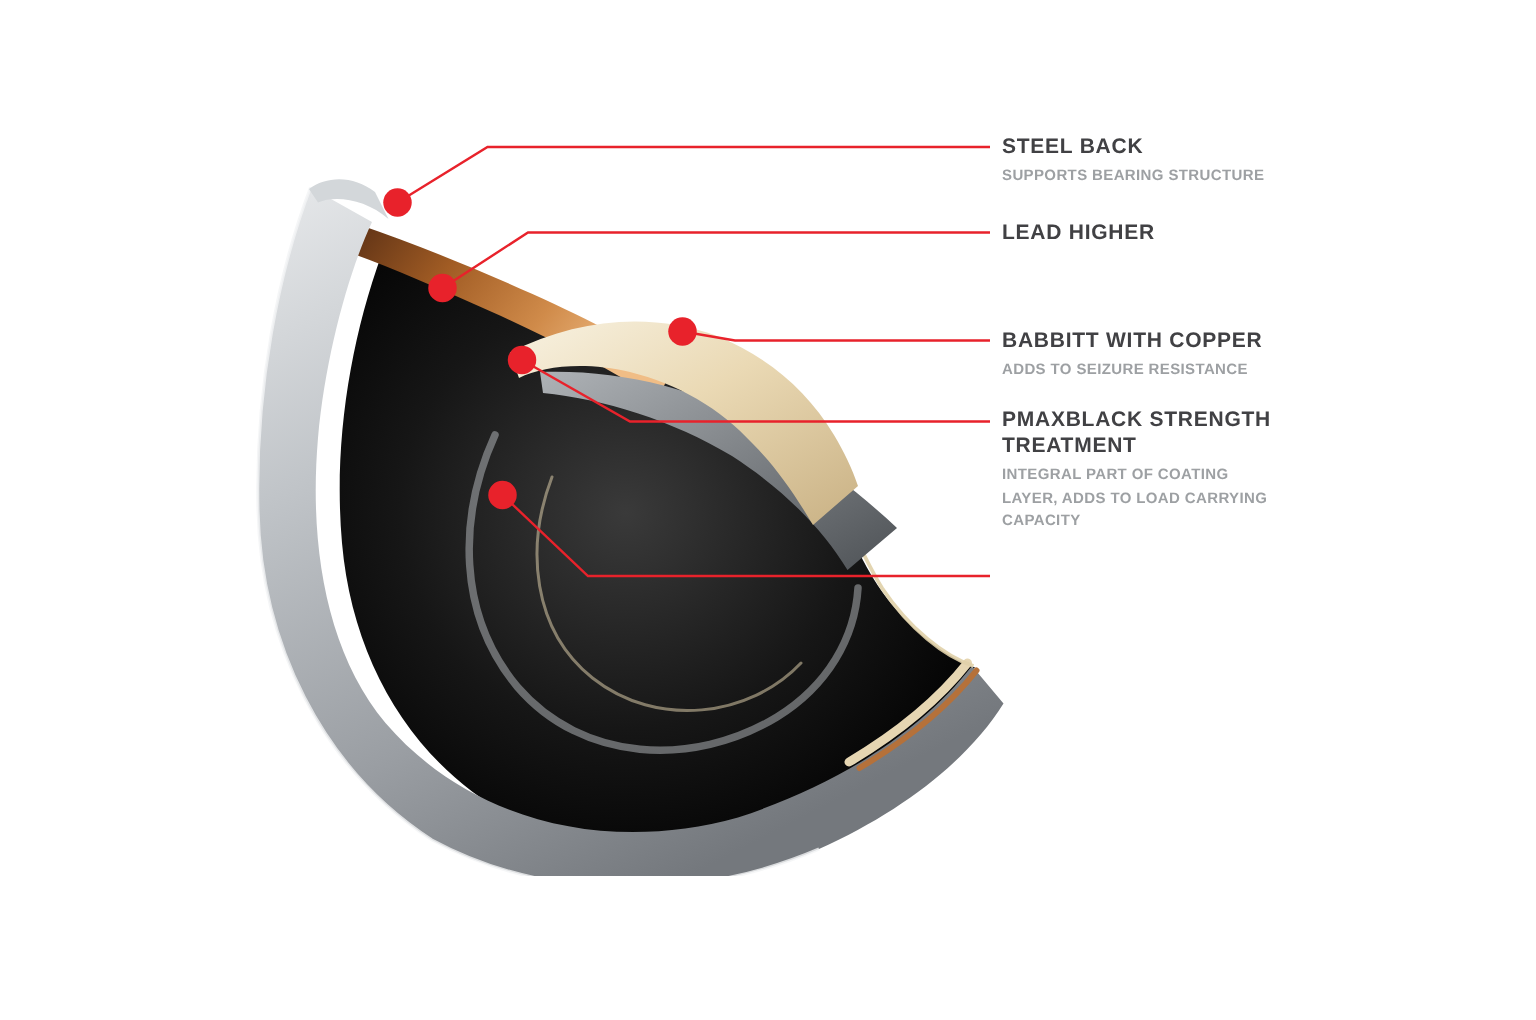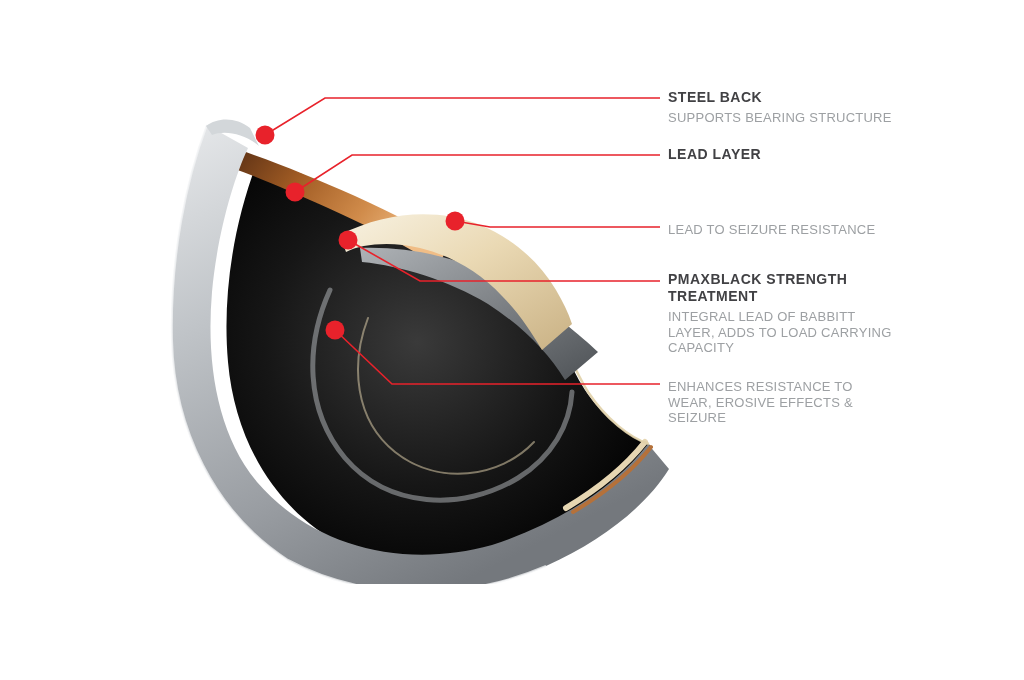--- a/index.html
+++ b/index.html
@@ -7,22 +7,22 @@
     position:relative;width:1024px;height:584px;background:#ffffff;
     overflow:hidden;font-family:"Liberation Sans",sans-serif;
   }
   .illustration{position:absolute;left:0;top:0;}
   .callout{position:absolute;left:668px;width:228px;}
   .callout h3{
     margin:0;font-size:14px;line-height:17px;font-weight:bold;
     letter-spacing:.5px;color:#414144;white-space:pre-line;
   }
   .callout p{
-    margin:4px 0 0;font-size:13px;line-height:15.5px;
-    letter-spacing:.25px;color:#9da0a3;white-space:pre-line;
+    margin:4px 0 0;font-size:10px;line-height:15.5px;
+    letter-spacing:.25px;color:#9da0a3;white-space:pre-line;font-weight:bold;
   }
   .c1{top:89px}.c2{top:146px}.c3{top:218px}.c4{top:271px}.c5{top:375px}
 </style>
 </head>
 <body>
 
 <div class="stage">
 
   <svg class="illustration" width="1024" height="680" viewBox="0 0 1024 680">
     <defs>
@@ -130,34 +130,32 @@
       <circle cx="335" cy="330" r="9.5" fill="#e8222b"></circle>
     </g>
   </svg>
 
   <div class="callout c1">
     <h3>STEEL BACK</h3>
     <p>SUPPORTS BEARING STRUCTURE</p>
   </div>
 
   <div class="callout c2">
-    <h3>LEAD LAYER</h3>
+    <h3>LEAD HIGHER</h3>
   </div>
 
   <div class="callout c3">
-    <p>LEAD TO SEIZURE RESISTANCE</p>
+    <h3>BABBITT WITH COPPER</h3>
+    <p>ADDS TO SEIZURE RESISTANCE</p>
   </div>
 
   <div class="callout c4">
     <h3>PMAXBLACK STRENGTH
 TREATMENT</h3>
-    <p>INTEGRAL LEAD OF BABBITT
+    <p>INTEGRAL PART OF COATING
 LAYER, ADDS TO LOAD CARRYING
 CAPACITY</p>
   </div>
 
   <div class="callout c5">
-    <p>ENHANCES RESISTANCE TO
-WEAR, EROSIVE EFFECTS &amp;
-SEIZURE</p>
   </div>
 
 </div>
 
 </body></html>

